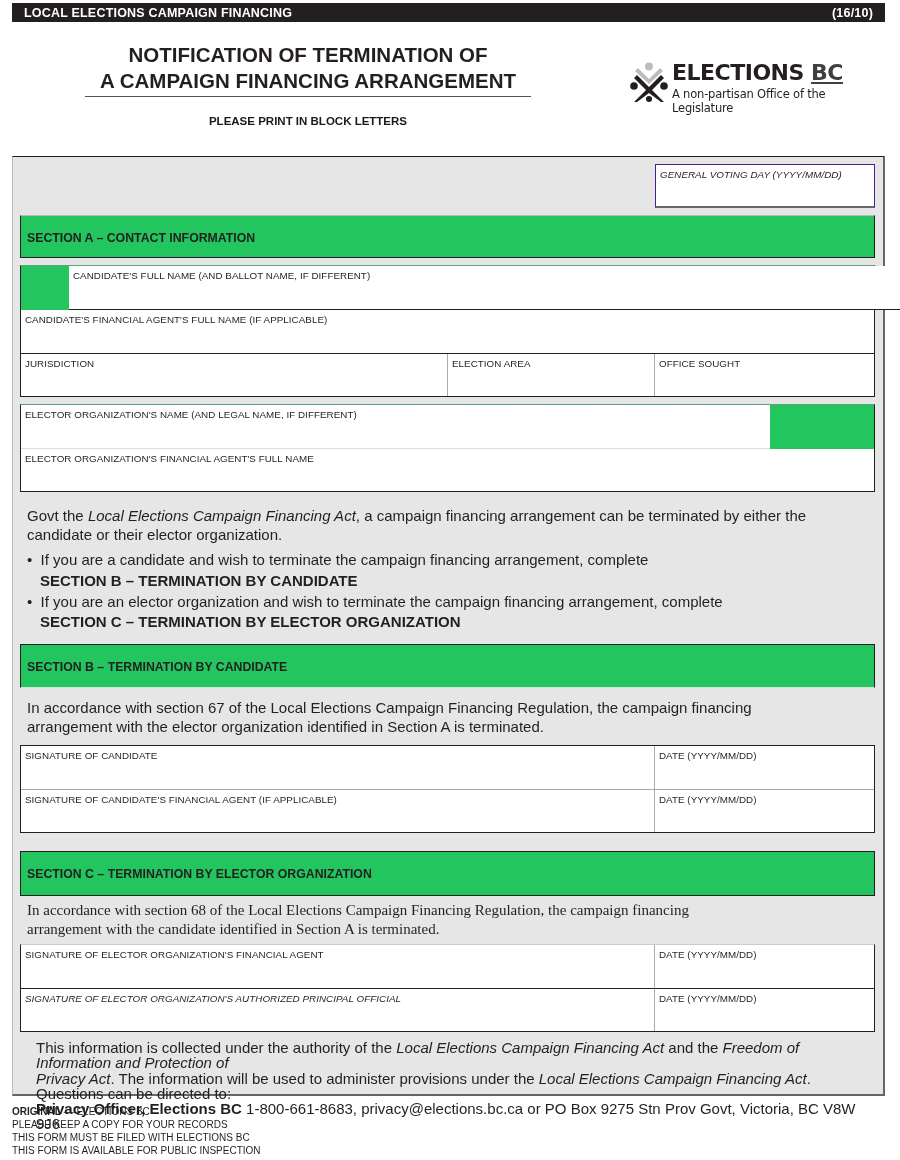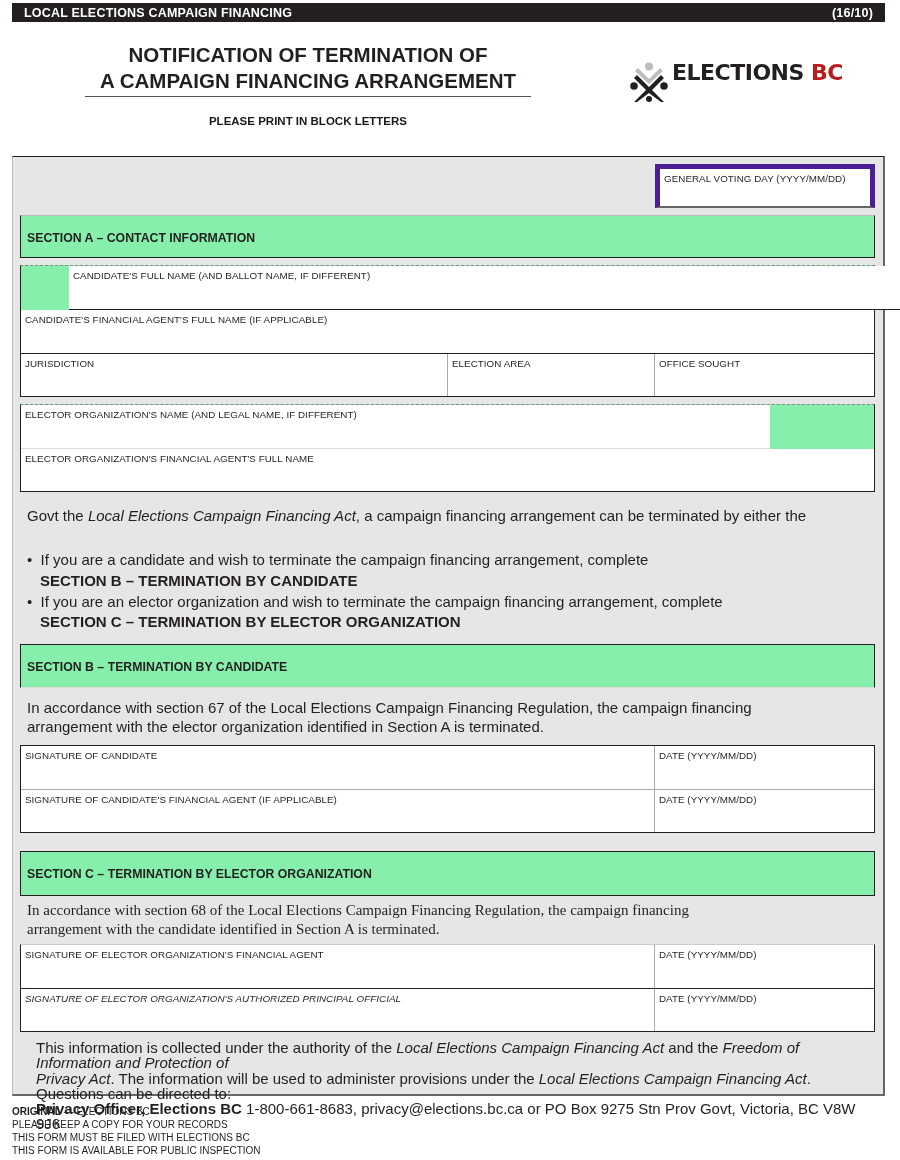--- a/index.html
+++ b/index.html
@@ -10,28 +10,28 @@
     font-weight: bold; font-size: 12.5px; display: flex; justify-content: space-between; align-items: center; padding: 0 12px; letter-spacing: 0.2px; }
 
   .title-block { position: absolute; left: 80px; top: 42px; width: 456px; text-align: center; }
   .title-line { font-weight: bold; font-size: 20.5px; line-height: 26px; color: #231f20; }
   .title-underline { width: 446px; height: 1px; background: #555; margin: 2px auto 0; }
   .print-note { position: absolute; left: 80px; top: 115px; width: 456px; text-align: center; font-weight: bold; font-size: 11.5px; }
 
   .logo { position: absolute; left: 630px; top: 60px; width: 260px; height: 45px; }
   .logo-mark { position: absolute; left: 0; top: 2px; width: 38px; height: 40px; }
   .logo-text { position: absolute; left: 42px; top: 1px; font-family: "DejaVu Sans", sans-serif; font-weight: bold; font-size: 22px; letter-spacing: -0.5px; color: #231f20; line-height: 24px; }
-  .logo-text .bc { color: #b91c1c; }
+  .logo-text .bc { color: #404040; text-decoration: underline; }
   .logo-sub { position: absolute; left: 42px; top: 27px; font-family: "DejaVu Sans", sans-serif; font-size: 11.5px; color: #231f20; letter-spacing: -0.2px; }
 
   .panel { position: absolute; left: 12px; top: 156px; width: 873px; height: 940px; background: #e6e6e6;
     border-top: 1.5px solid #231f20; border-left: 1px solid #bbb; border-right: 2px solid #666; border-bottom: 2px solid #666; }
 
-  .box { position: absolute; background: #86efac; padding-left: 12px; }
-  .b-dark { border: 5px solid #4c1d95; }
+  .box { position: absolute; background: #22c55e; padding-left: 12px; }
+  .b-dark { border: 1px solid #4c1d95; font-style: italic; }
   .lbl { position: absolute; font-size: 9.8px; color: #231f20; letter-spacing: 0.05px; white-space: nowrap; }
   .field { position: absolute; background: #fff; }
   .field .lbl { left: 4px; top: 4px; }
 
   .sec-head { position: absolute; font-weight: bold; font-size: 12.3px; color: #231f20; }
 
   .para { position: absolute; font-size: 15px; line-height: 19px; color: #231f20; }
   .para i { font-style: italic; }
   .bullet-row { position: absolute; font-size: 15px; line-height: 19px; color: #231f20; }
   .bold-line { position: absolute; font-size: 15px; font-weight: bold; color: #231f20; }
@@ -59,20 +59,21 @@
 <div class="logo">
   <svg class="logo-mark" viewBox="0 0 38 40">
     <circle cx="19" cy="4.5" r="4" fill="#bdbdbd"></circle>
     <path d="M8 6 L19 17 L30 6 L33 9 L19 22 L5 9 Z" fill="#bdbdbd"></path>
     <path d="M7 13 L19 25 L31 13 L34 16 L22 28 L34 40 L31 40 L19 31 L7 40 L4 40 L16 28 L4 16 Z" fill="#231f20"></path>
     <circle cx="4" cy="24" r="3.8" fill="#231f20"></circle>
     <circle cx="34" cy="24" r="3.8" fill="#231f20"></circle>
     <circle cx="19" cy="37" r="3" fill="#231f20"></circle>
   </svg>
   <div class="logo-text"><span>ELECTIONS</span> <span class="bc">BC</span></div>
+  <div class="logo-sub">A non-partisan Office of the Legislature</div>
 </div>
 
 <div class="panel"></div>
 
 <div class="field b-dark" style="left:655px; top:164px; width:220px; height:44px; border-bottom:2px solid #666;">
   <span class="lbl">GENERAL VOTING DAY (YYYY/MM/DD)</span>
 </div>
 
 <div class="box" style="left:20px; top:215px; width:855px; height:43px; border:1px solid #231f20; border-top:1px solid #bbb;">
   <span class="sec-head" style="left:6px; top:15px;">SECTION A – CONTACT INFORMATION</span>
@@ -100,20 +101,21 @@
   <div class="field" style="left:0; top:0; width:749px; height:44px; border-bottom:1px solid #ddd;">
     <span class="lbl">ELECTOR ORGANIZATION'S NAME (AND LEGAL NAME, IF DIFFERENT)</span>
   </div>
   <div class="field" style="left:0; top:44px; width:853px; height:42px;">
     <span class="lbl">ELECTOR ORGANIZATION'S FINANCIAL AGENT'S FULL NAME</span>
   </div>
 </div>
 
 <div class="para" style="left:27px; top:506px; width:850px;">
   <span>Govt the </span><i>Local Elections Campaign Financing Act</i><span>, a campaign financing arrangement can be terminated by either the</span><br>
+  <span>candidate or their elector organization.</span>
 </div>
 
 <div class="bullet-row" style="left:27px; top:550px;">
   <span>•&nbsp;&nbsp;</span><span>If you are a candidate and wish to terminate the campaign financing arrangement, complete</span>
 </div>
 <div class="bold-line" style="left:40px; top:572px;">SECTION B – TERMINATION BY CANDIDATE</div>
 
 <div class="bullet-row" style="left:27px; top:592px;">
   <span>•&nbsp;&nbsp;</span><span>If you are an elector organization and wish to terminate the campaign financing arrangement, complete</span>
 </div>

